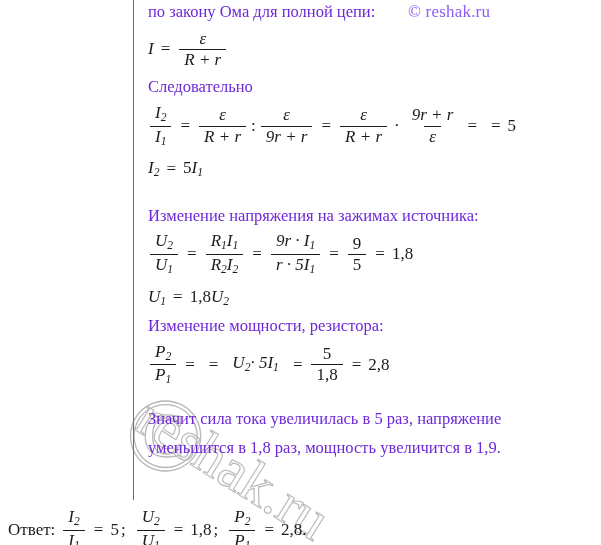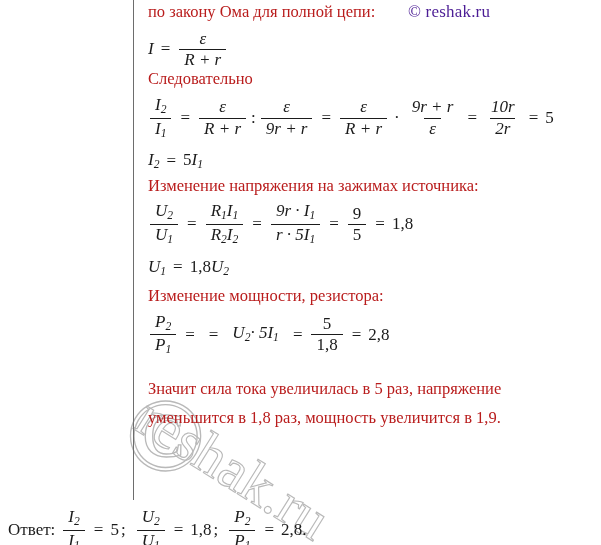--- a/index.html
+++ b/index.html
@@ -16,21 +16,21 @@
     color: #1b1b1b;
   }
 
   
   #attribution {
     position: absolute;
     top: 2px;
     left: 408px;
     font-family: "Liberation Serif", "DejaVu Serif", serif;
     font-size: 17px;
-    color: #4c1d95;
+    color: #8b5cf6;
     letter-spacing: .2px;
     white-space: nowrap;
     z-index: 6;
   }
 
   
   #watermark {
     position: absolute;
     left: 120px;
     top: 352px;
@@ -62,21 +62,21 @@
     border-left: 1.6px solid #6d6d6d;
     box-sizing: border-box;
     padding-left: 14px;
     z-index: 5;
   }
 
   .line {
     font-size: 16.5px;
     line-height: 1.25;
     white-space: nowrap;
-    color: #b91c1c;
+    color: #6d28d9;
   }
   .prose { margin-top: 0; }
 
   
   .math {
     font-family: "Liberation Serif", "DejaVu Serif", serif;
     font-size: 17px;
     display: flex;
     align-items: center;
     white-space: nowrap;
@@ -148,21 +148,21 @@
 
   <div class="math" style="margin-top:7px;">
     <span class="mi">I</span>
     <span class="op">=</span>
     <span class="frac">
       <span class="num mi">ε</span>
       <span class="den mi">R + r</span>
     </span>
   </div>
 
-  <div class="line prose" style="margin-top:0;">Следовательно</div>
+  <div class="line prose" style="margin-top:8px;">Следовательно</div>
 
   <div class="math" style="margin-top:6px;">
     <span class="frac">
       <span class="num mi"><span>I</span><sub>2</sub></span>
       <span class="den mi"><span>I</span><sub>1</sub></span>
     </span>
     <span class="op">=</span>
     <span class="frac">
       <span class="num mi">ε</span>
       <span class="den mi">R + r</span>
@@ -176,35 +176,31 @@
     <span class="frac">
       <span class="num mi">ε</span>
       <span class="den mi">R + r</span>
     </span>
     <span class="cdot">·</span>
     <span class="frac">
       <span class="num mi">9r + r</span>
       <span class="den mi">ε</span>
     </span>
     <span class="op">=</span>
-    <span class="frac">
-      <span class="num mi">10r</span>
-      <span class="den mi">2r</span>
-    </span>
     <span class="op">=</span>
     <span class="upr">5</span>
   </div>
 
   <div class="math" style="margin-top:10px;">
     <span class="mi"><span>I</span><sub>2</sub></span>
     <span class="op">=</span>
     <span><span class="upr">5</span><span class="mi">I</span><sub>1</sub></span>
   </div>
 
-  <div class="line prose" style="margin-top:4px;">Изменение напряжения на зажимах источника:</div>
+  <div class="line prose" style="margin-top:26px;">Изменение напряжения на зажимах источника:</div>
 
   <div class="math" style="margin-top:6px;">
     <span class="frac">
       <span class="num mi"><span>U</span><sub>2</sub></span>
       <span class="den mi"><span>U</span><sub>1</sub></span>
     </span>
     <span class="op">=</span>
     <span class="frac">
       <span class="num mi"><span>R</span><sub>1</sub><span>I</span><sub>1</sub></span>
       <span class="den mi"><span>R</span><sub>2</sub><span>I</span><sub>2</sub></span>

